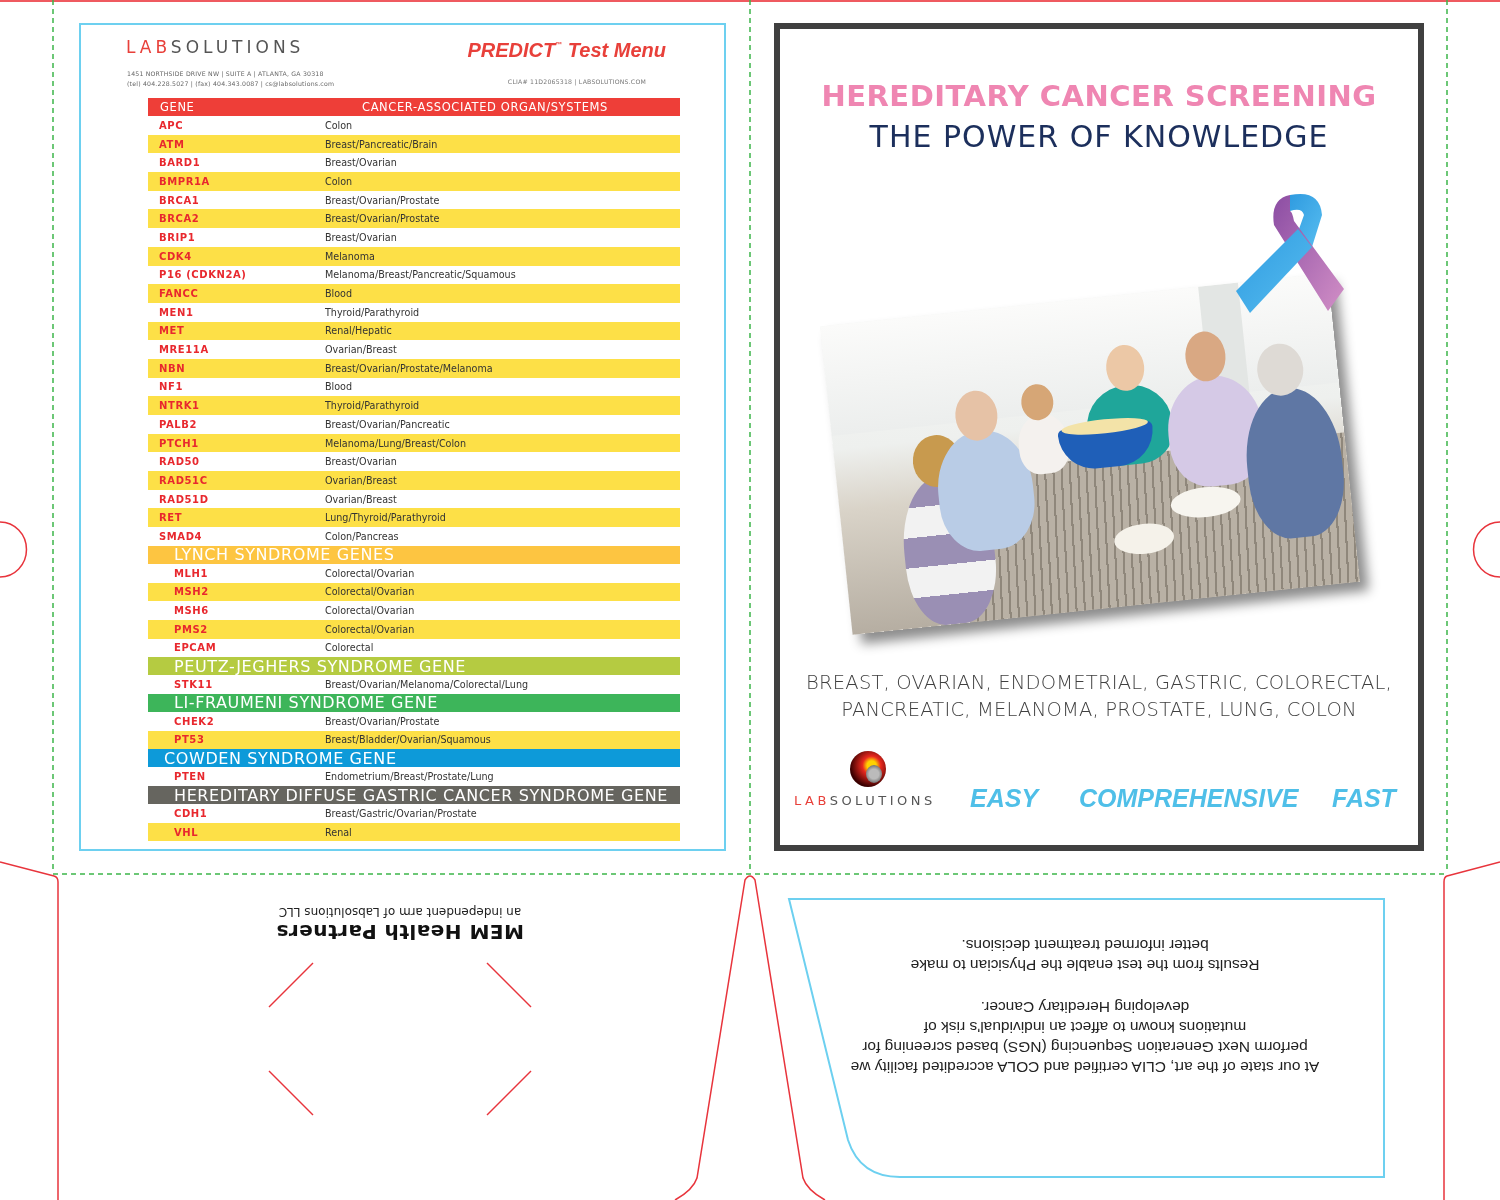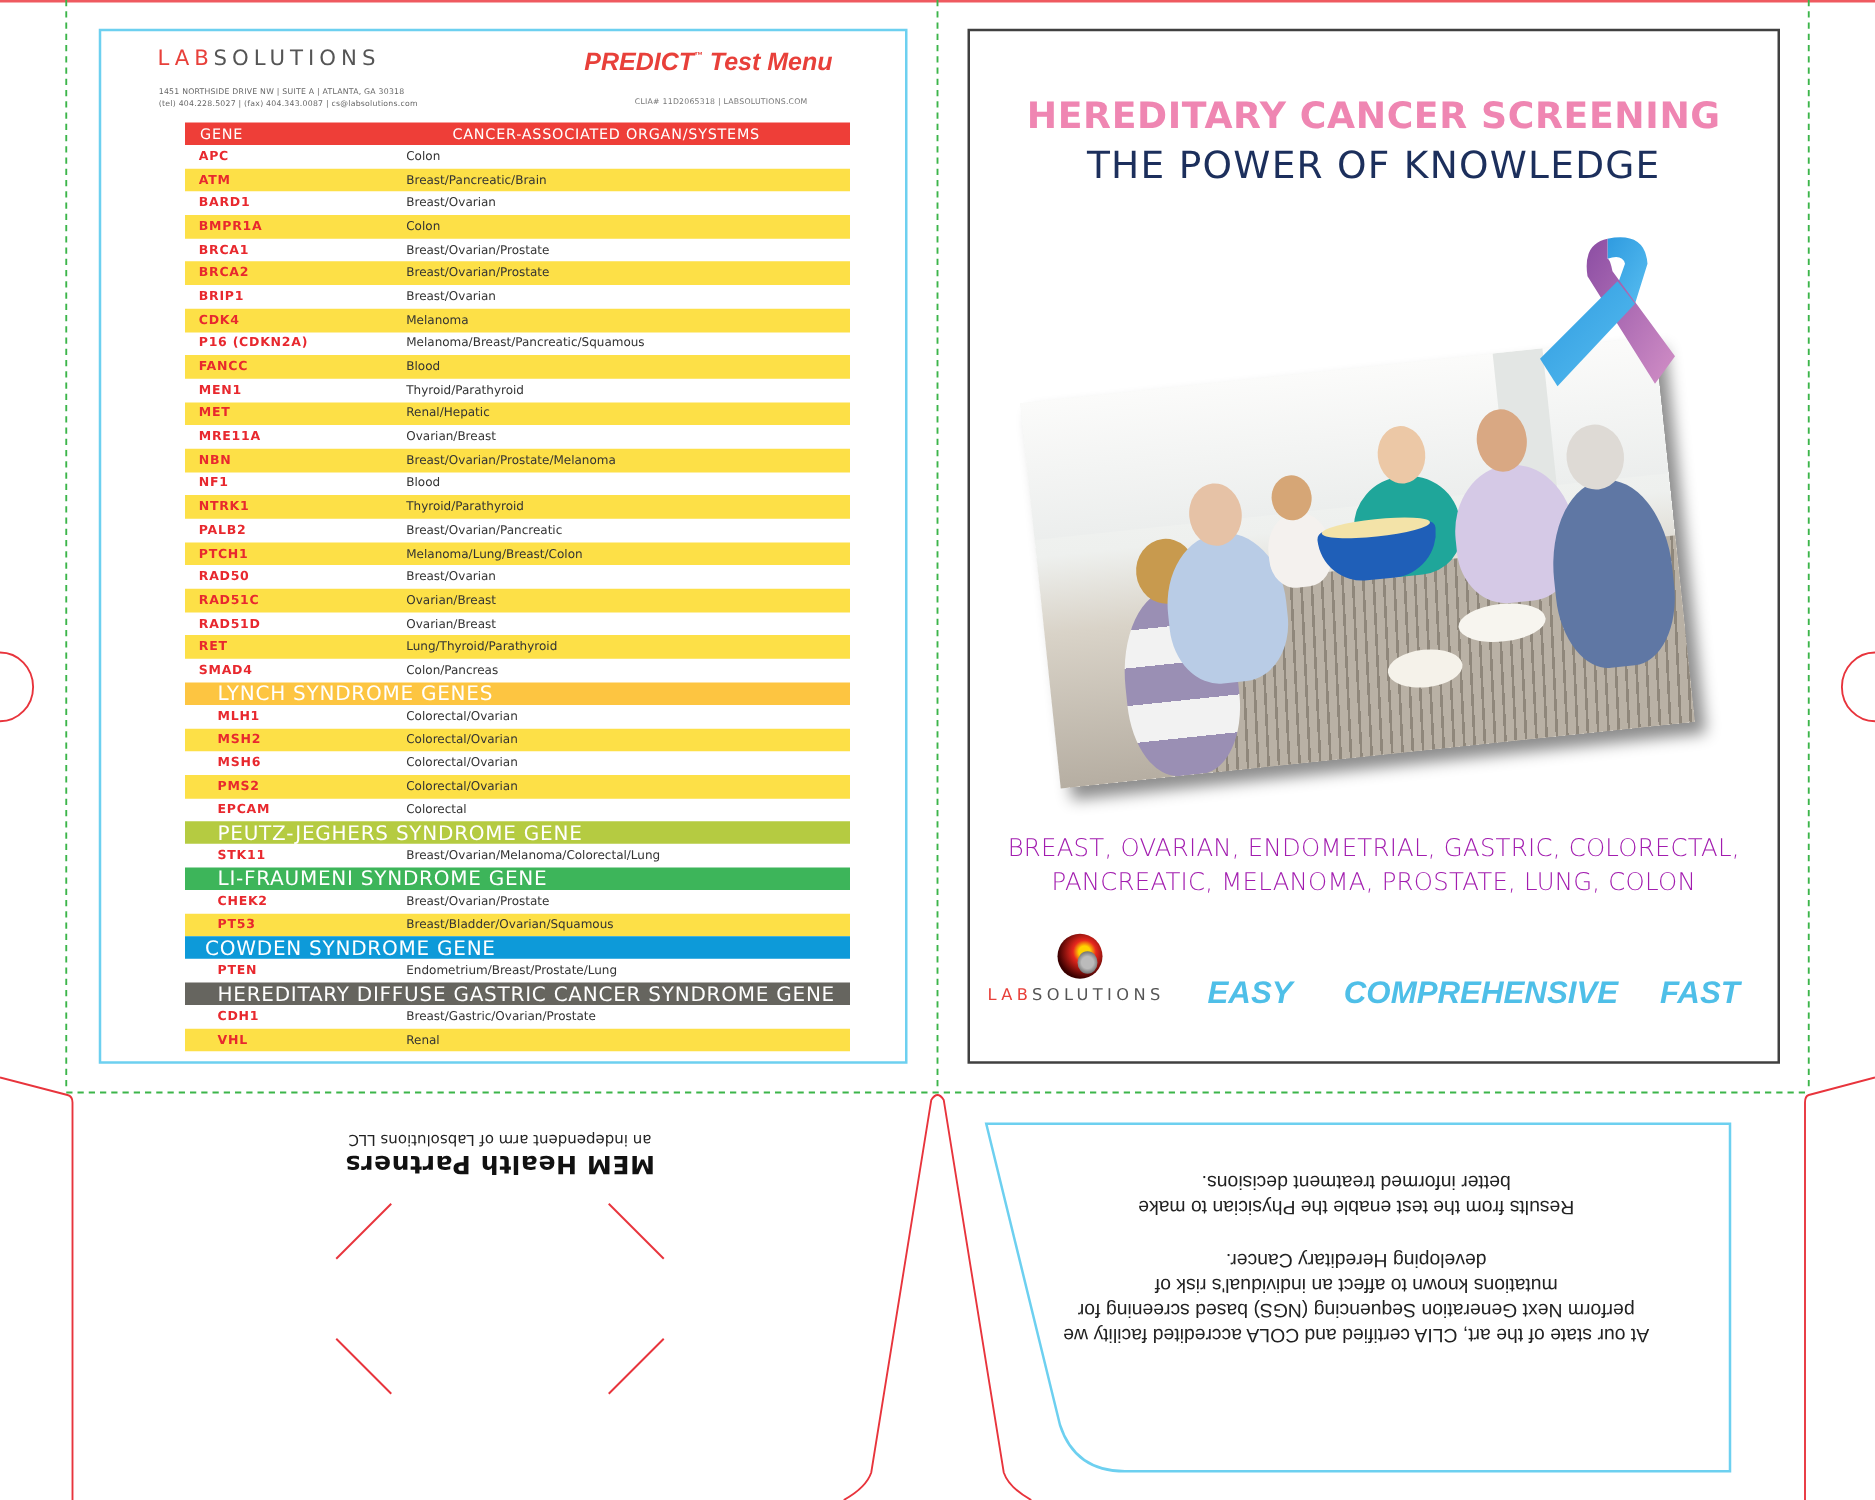--- a/index.html
+++ b/index.html
@@ -53,21 +53,21 @@
     font-family: "DejaVu Sans", sans-serif; font-size: 9.6px; color: #333;
   }
   .section {
     height: 18px; display: flex; align-items: center; padding-left: 26px;
     font-family: "DejaVu Sans", sans-serif; font-size: 16px; color: #fff; letter-spacing: 0.6px;
   }
 
   
   .panel-right {
     position: absolute; left: 774px; top: 23px; width: 650px; height: 828px;
-    border: 2px solid #404040; background: #fff;
+    border: 6px solid #404040; background: #fff;
   }
   .hero-title {
     position: absolute; left: 0; width: 100%; top: 50px; text-align: center;
     font-family: "DejaVu Sans", sans-serif; font-weight: bold; font-size: 29px; color: #ef86b2; letter-spacing: 0.5px;
   }
   .hero-sub {
     position: absolute; left: 0; width: 100%; top: 90px; text-align: center;
     font-family: "DejaVu Sans", sans-serif; font-size: 30px; color: #1c2f5c; letter-spacing: 1px;
   }
   .photo-wrap {
@@ -89,21 +89,21 @@
   }
   .bowl::before {
     content: ""; position: absolute; left: 4px; top: -6px; width: 87px; height: 14px;
     background: #f3e3a8; border-radius: 50%;
   }
   .ribbon {
     position: absolute; left: 452px; top: 160px; width: 120px; height: 140px;
   }
   .diseases {
     position: absolute; left: 0; width: 100%; top: 640px; text-align: center;
-    font-family: "DejaVu Sans", sans-serif; font-weight: 200; font-size: 19.5px; color: #a21caf; line-height: 27px;
+    font-family: "DejaVu Sans", sans-serif; font-weight: 200; font-size: 19.5px; color: #404040; line-height: 27px;
     letter-spacing: 0.2px;
   }
   .brand-logo { position: absolute; left: 14px; top: 722px; width: 150px; height: 60px; }
   .brand-logo .orb {
     position: absolute; left: 56px; top: 0; width: 36px; height: 36px; border-radius: 50%;
     background: radial-gradient(circle at 60% 40%, #ffd200 0 15%, #e8281e 30%, #3a0000 70%);
   }
   .brand-logo .orb::after {
     content: ""; position: absolute; left: 16px; top: 14px; width: 16px; height: 18px; border-radius: 50%;
     background: radial-gradient(circle, #bbb 0 40%, #666 80%);

